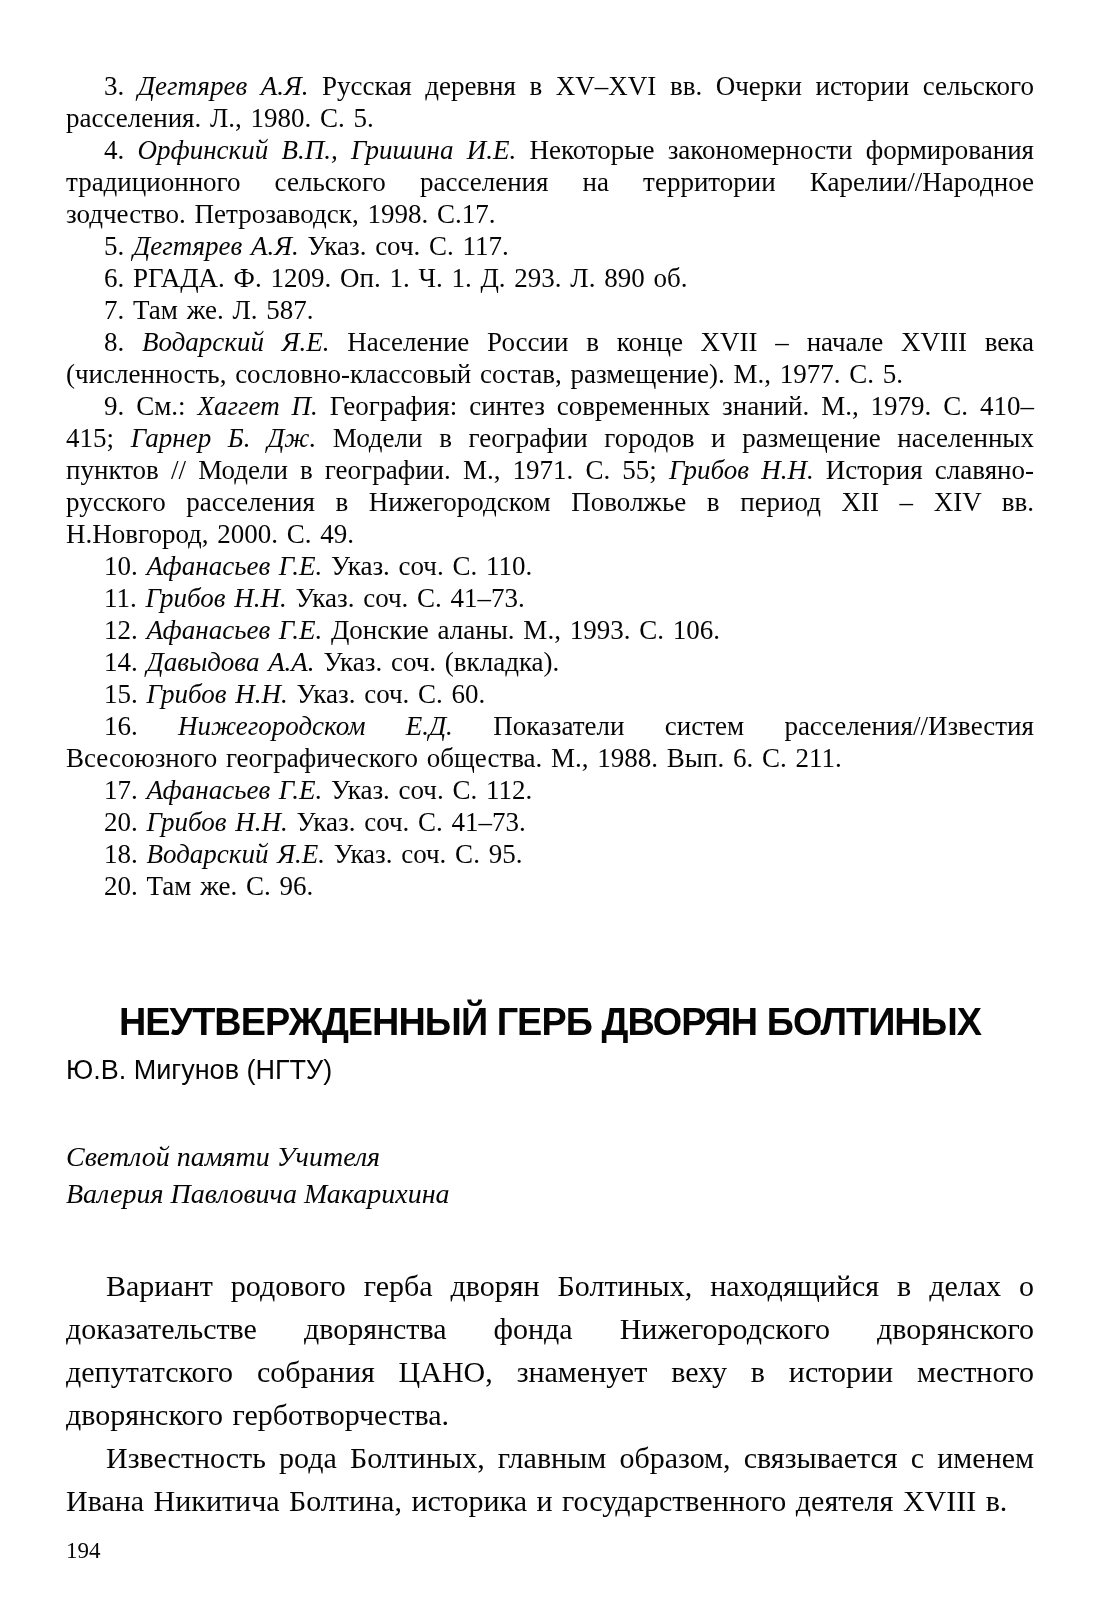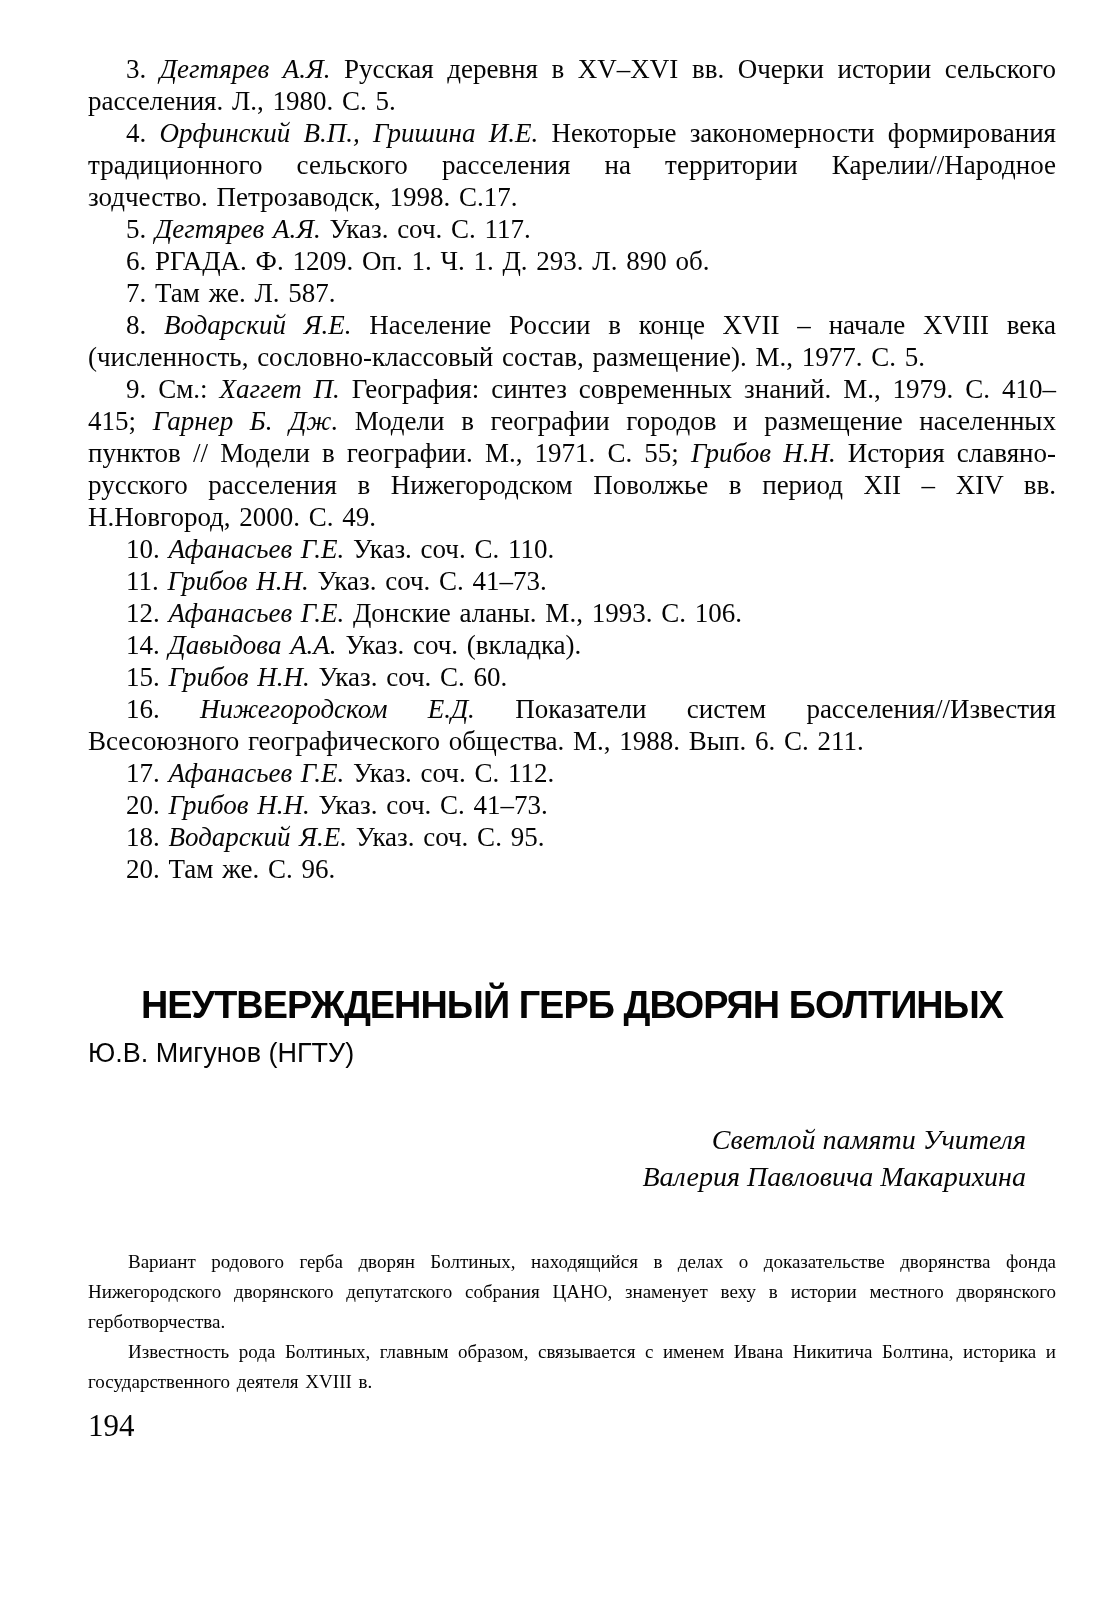--- a/index.html
+++ b/index.html
@@ -11,22 +11,22 @@
     position: relative;
     width: 1114px;
     height: 1600px;
     background: #ffffff;
     color: #050505;
     font-family: "Liberation Serif", serif;
     overflow: hidden;
   }
   .text-block {
     width: 968px;
-    margin-left: 88px;
-    padding-top: 53px;
+    margin-left: 66px;
+    padding-top: 70px;
   }
   
   .refs p.ref {
     margin: 0;
     font-size: 27px;
     line-height: 32px;
     text-align: justify;
     text-indent: 38px;
     word-spacing: 2px;
   }
@@ -50,37 +50,36 @@
     font-family: "Liberation Sans", sans-serif;
     font-size: 27px;
     line-height: 36px;
   }
   .dedication {
     margin-top: 50px;
     padding-right: 30px;
     font-style: italic;
     font-size: 28px;
     line-height: 37px;
-    text-align: right;
   }
   
   .body-text {
     margin-top: 52px;
   }
   .body-text p.para {
     margin: 0;
-    font-size: 19px;
-    line-height: 30px;
+    font-size: 30px;
+    line-height: 43px;
     text-align: justify;
     text-indent: 40px;
     word-spacing: 2px;
   }
   .page-number {
     margin-top: 14px;
-    font-size: 31px;
+    font-size: 23px;
     line-height: 30px;
     text-align: left;
   }
 </style>
 </head>
 <body>
 
 <div class="page">
   <div class="text-block">
 

